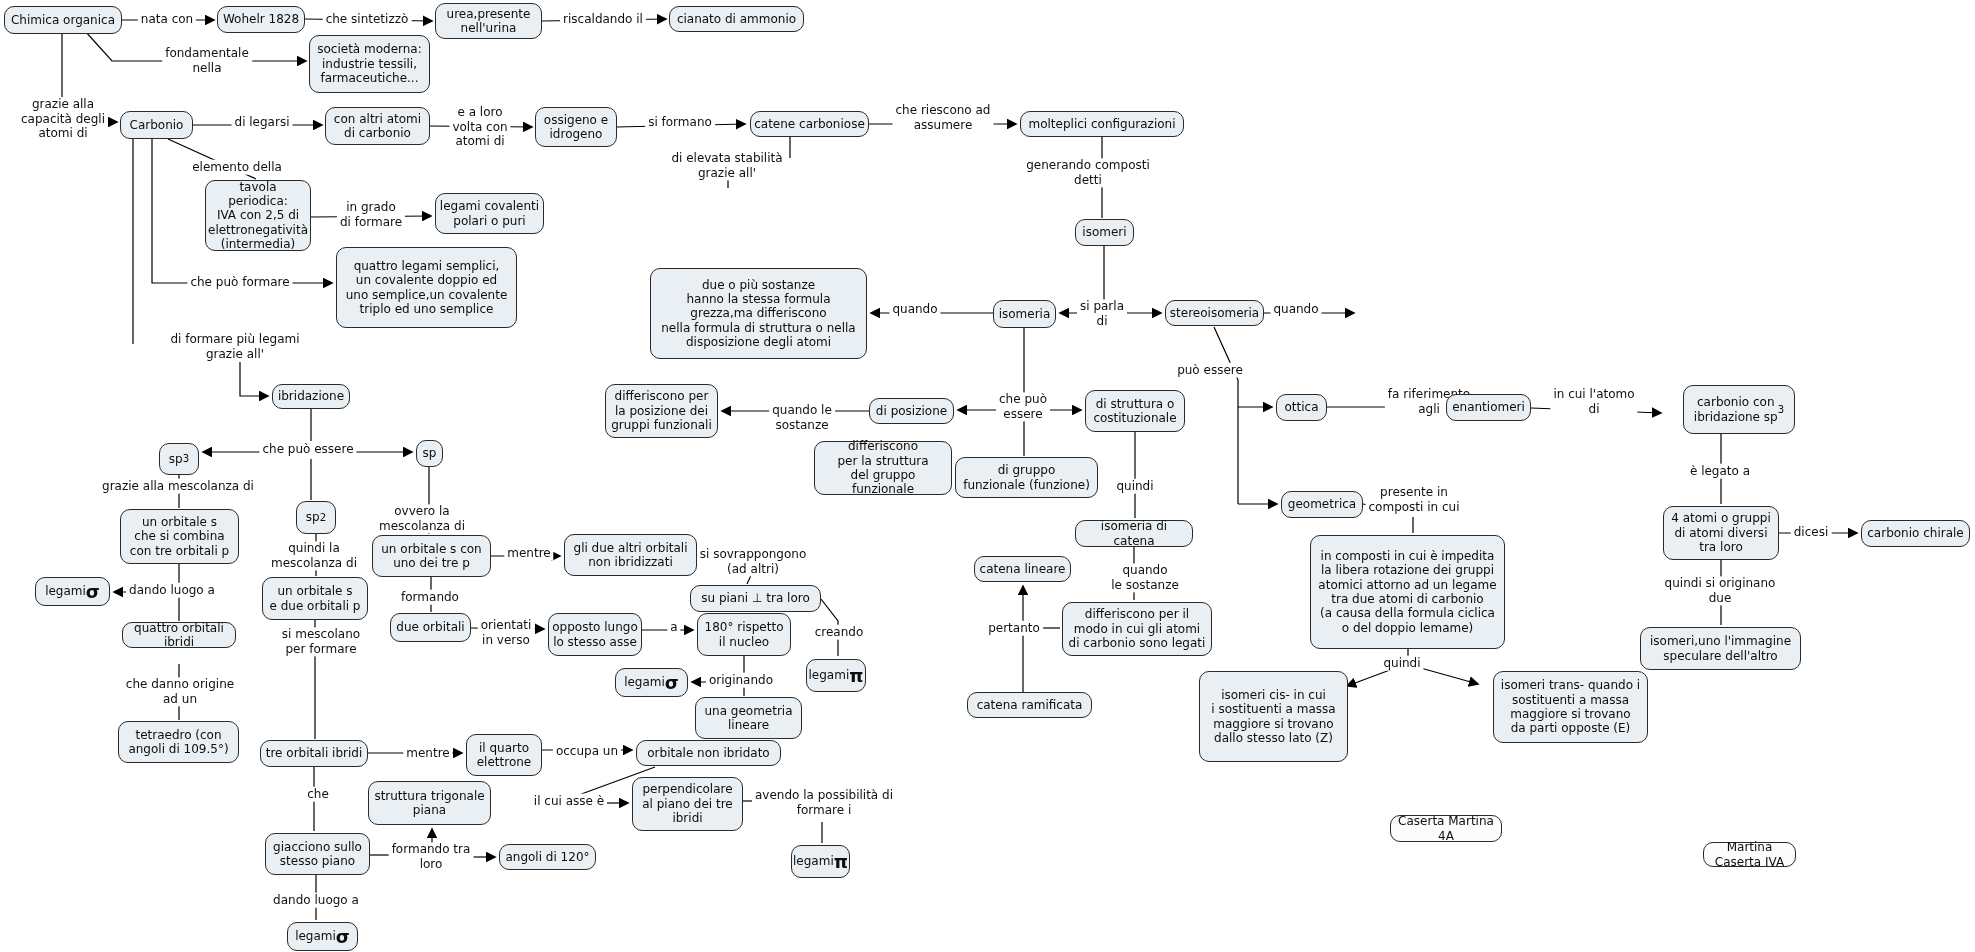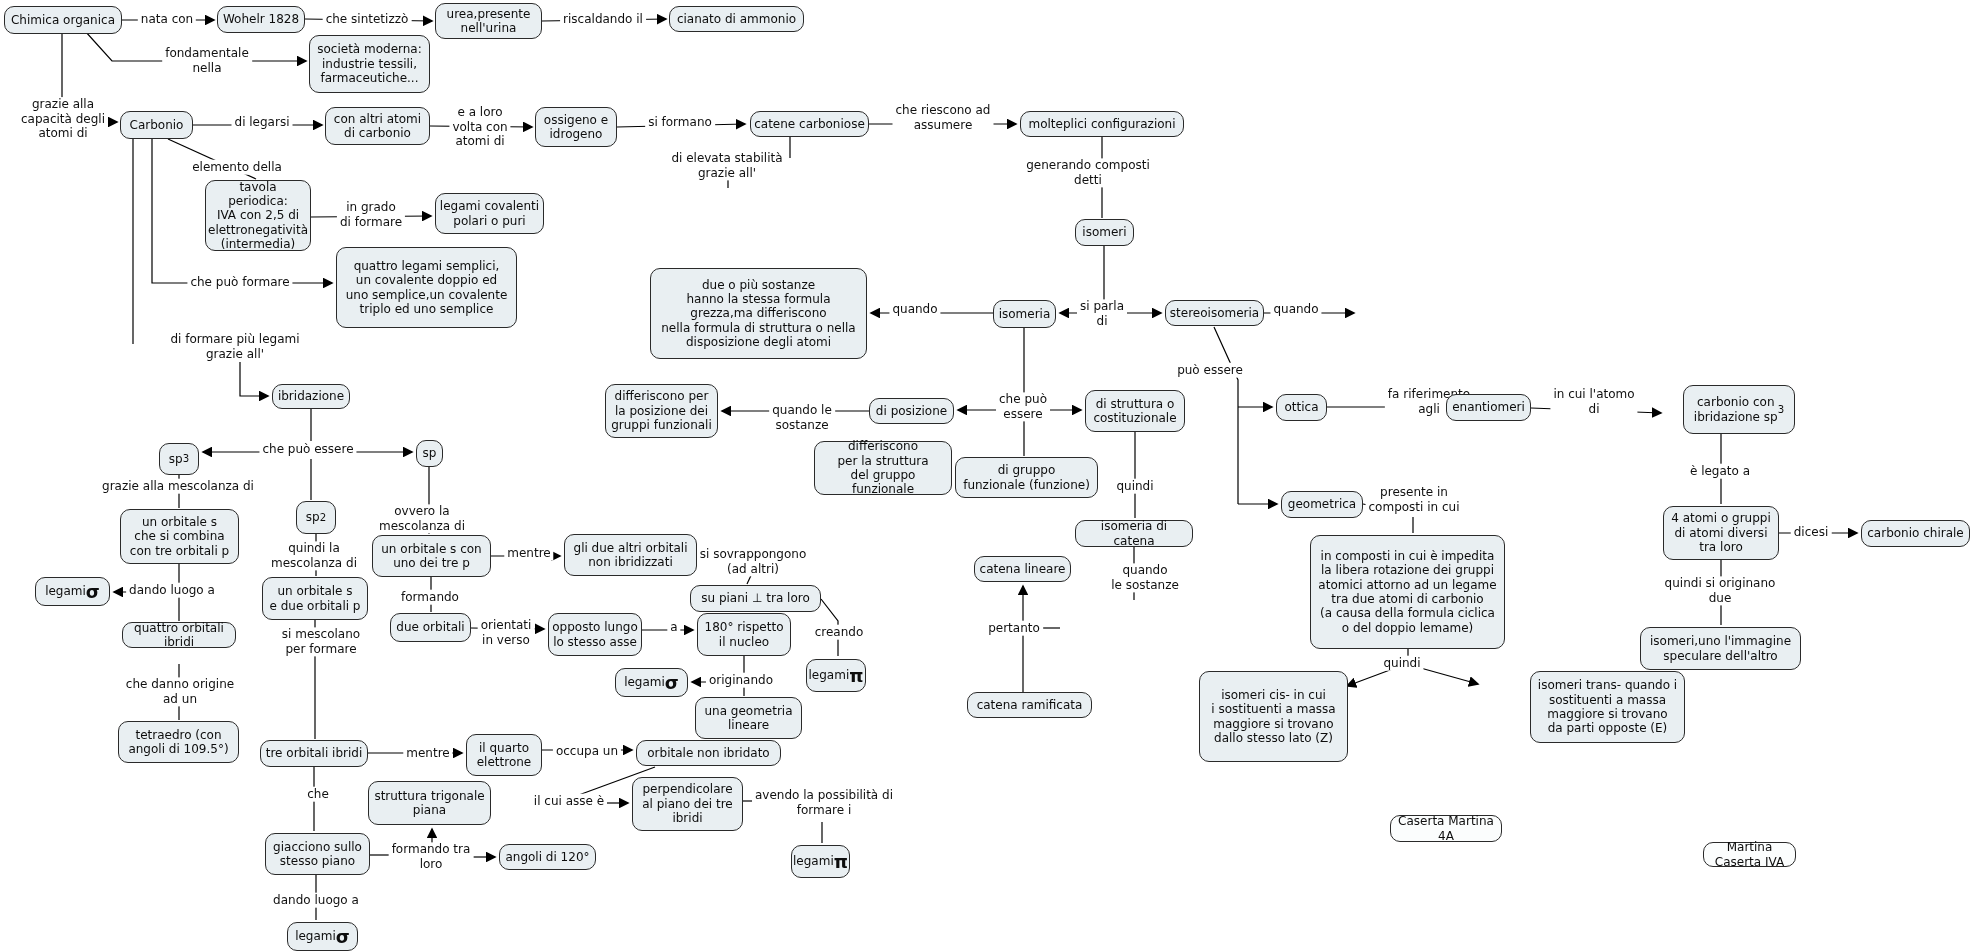--- a/index.html
+++ b/index.html
@@ -146,31 +146,32 @@
     <div class="node" style="left: 265px; top: 833px; width: 105px; height: 42px;">giacciono sullo<br>stesso piano</div>
     <div class="node" style="left: 499px; top: 844px; width: 97px; height: 26px;">angoli di 120°</div>
     <div class="node" style="left: 287px; top: 922px; width: 71px; height: 29px;">legami <span class="glyph">σ</span></div>
     <div class="node" style="left: 605px; top: 384px; width: 113px; height: 54px;">differiscono per<br>la posizione dei<br>gruppi funzionali</div>
     <div class="node" style="left: 869px; top: 398px; width: 85px; height: 26px;">di posizione</div>
     <div class="node" style="left: 1085px; top: 390px; width: 100px; height: 42px;">di struttura o<br>costituzionale</div>
     <div class="node" style="left: 814px; top: 441px; width: 138px; height: 54px;">differiscono<br>per la struttura<br>del gruppo funzionale</div>
     <div class="node" style="left: 955px; top: 457px; width: 143px; height: 41px;">di gruppo<br>funzionale (funzione)</div>
     <div class="node" style="left: 1075px; top: 520px; width: 118px; height: 27px;">isomeria di catena</div>
     <div class="node" style="left: 974px; top: 556px; width: 97px; height: 26px;">catena lineare</div>
+    <div class="node" style="left: 1062px; top: 602px; width: 150px; height: 54px;">differiscono per il<br>modo in cui gli atomi<br>di carbonio sono legati</div>
     <div class="node" style="left: 967px; top: 692px; width: 125px; height: 26px;">catena ramificata</div>
     <div class="node" style="left: 1276px; top: 394px; width: 51px; height: 27px;">ottica</div>
     <div class="node" style="left: 1446px; top: 394px; width: 85px; height: 27px;">enantiomeri</div>
     <div class="node" style="left: 1665px; top: 385px; width: 112px; height: 49px; margin-left: 18px;">carbonio con<br>ibridazione sp<sup>3</sup></div>
     <div class="node" style="left: 1663px; top: 506px; width: 116px; height: 54px;">4 atomi o gruppi<br>di atomi diversi<br>tra loro</div>
     <div class="node" style="left: 1861px; top: 520px; width: 109px; height: 27px;">carbonio chirale</div>
     <div class="node" style="left: 1640px; top: 627px; width: 161px; height: 43px;">isomeri,uno l'immagine<br>speculare dell'altro</div>
     <div class="node" style="left: 1281px; top: 491px; width: 82px; height: 27px;">geometrica</div>
     <div class="node" style="left: 1310px; top: 535px; width: 195px; height: 114px;">in composti in cui è impedita<br>la libera rotazione dei gruppi<br>atomici attorno ad un legame<br>tra due atomi di carbonio<br>(a causa della formula ciclica<br>o del doppio lemame)</div>
     <div class="node" style="left: 1199px; top: 671px; width: 149px; height: 91px;">isomeri cis- in cui<br>i sostituenti a massa<br>maggiore si trovano<br>dallo stesso lato (Z)</div>
-    <div class="node" style="left: 1493px; top: 671px; width: 155px; height: 72px; margin-left: 37px;">isomeri trans- quando i<br>sostituenti a massa<br>maggiore si trovano<br>da parti opposte (E)</div>
+    <div class="node" style="left: 1493px; top: 671px; width: 155px; height: 72px;">isomeri trans- quando i<br>sostituenti a massa<br>maggiore si trovano<br>da parti opposte (E)</div>
     <div class="node white" style="left: 1390px; top: 815px; width: 112px; height: 27px;">Caserta Martina 4A</div>
     <div class="node white" style="left: 1703px; top: 842px; width: 93px; height: 25px;">Martina Caserta IVA</div>
     <div class="label" style="left: 167px; top: 19px;">nata con</div>
     <div class="label" style="left: 367px; top: 19px;">che sintetizzò</div>
     <div class="label" style="left: 603px; top: 19px;">riscaldando il</div>
     <div class="label" style="left: 207px; top: 61px;">fondamentale<br>nella</div>
     <div class="label" style="left: 63px; top: 119px;">grazie alla<br>capacità degli<br>atomi di</div>
     <div class="label" style="left: 262px; top: 122px;">di legarsi</div>
     <div class="label" style="left: 480px; top: 127px;">e a loro<br>volta con<br>atomi di</div>
     <div class="label" style="left: 680px; top: 122px;">si formano</div>

